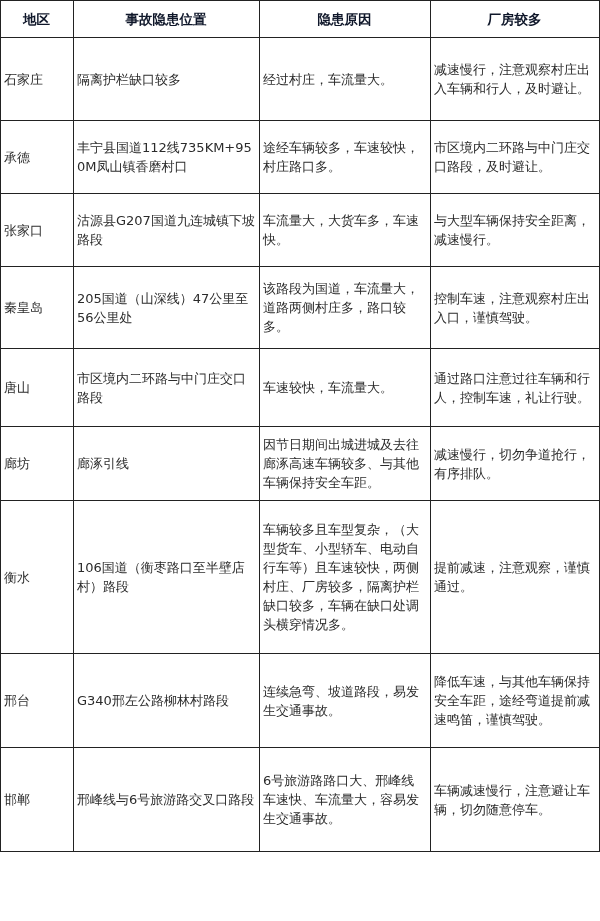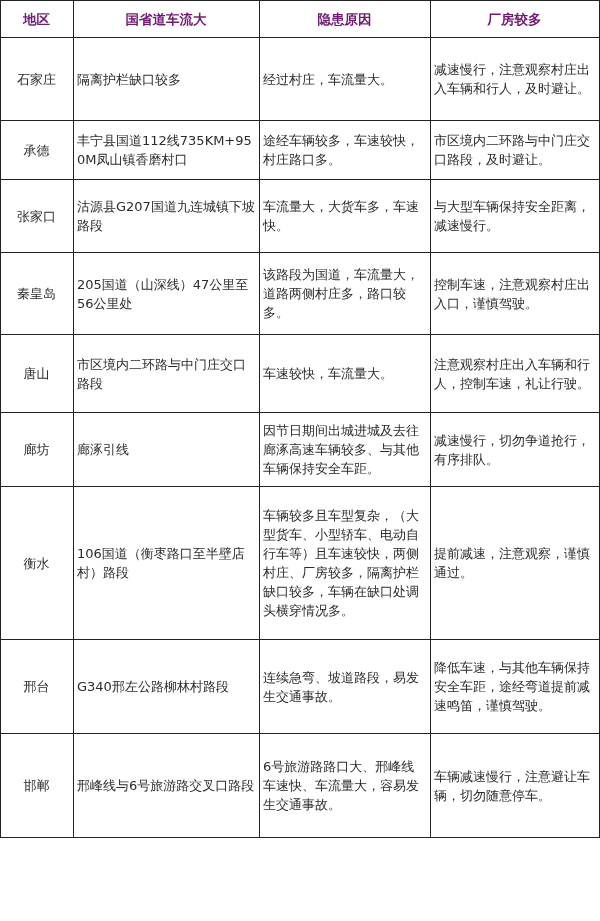--- a/index.html
+++ b/index.html
@@ -15,59 +15,59 @@
   }
   table.hazard-table th, table.hazard-table td {
     border: 1px solid #222;
     padding: 2px 4px 2px 3px;
     line-height: 19px;
     vertical-align: middle;
     word-break: break-all;
   }
   table.hazard-table th {
     font-weight: bold;
-    color: #701a75;
+    color: #0f172a;
     text-align: center;
     height: 32px;
     font-size: 13.5px;
     border-radius: 12px;
   }
-  table.hazard-table td.region { text-align: center; }
+  table.hazard-table td.region { text-align: left; }
   table.hazard-table td.left { text-align: left; }
   col.c1 { width: 73px; }
   col.c2 { width: 186px; }
   col.c3 { width: 171px; }
   col.c4 { width: 169px; }
 </style>
 </head>
 <body>
 
 <table class="hazard-table">
   <colgroup>
     <col class="c1">
       <col class="c2">
       <col class="c3">
       <col class="c4">
   </colgroup>
   <thead>
     <tr>
       <th>地区</th>
-      <th>国省道车流大</th>
+      <th>事故隐患位置</th>
       <th>隐患原因</th>
       <th>厂房较多</th>
     </tr>
   </thead>
   <tbody>
     <tr style="height:83px">
       <td class="region">石家庄</td>
       <td class="left">隔离护栏缺口较多</td>
       <td class="left">经过村庄，车流量大。</td>
       <td class="left">减速慢行，注意观察村庄出入车辆和行人，及时避让。</td>
     </tr>
-    <tr style="height:59px">
+    <tr style="height:73px">
       <td class="region">承德</td>
       <td class="left">丰宁县国道112线735KM+950M凤山镇香磨村口</td>
       <td class="left">途经车辆较多，车速较快，村庄路口多。</td>
       <td class="left">市区境内二环路与中门庄交口路段，及时避让。</td>
     </tr>
     <tr style="height:73px">
       <td class="region">张家口</td>
       <td class="left">沽源县G207国道九连城镇下坡路段</td>
       <td class="left">车流量大，大货车多，车速快。</td>
       <td class="left">与大型车辆保持安全距离，减速慢行。</td>
@@ -75,21 +75,21 @@
     <tr style="height:82px">
       <td class="region">秦皇岛</td>
       <td class="left">205国道（山深线）47公里至56公里处</td>
       <td class="left">该路段为国道，车流量大，道路两侧村庄多，路口较多。</td>
       <td class="left">控制车速，注意观察村庄出入口，谨慎驾驶。</td>
     </tr>
     <tr style="height:78px">
       <td class="region">唐山</td>
       <td class="left">市区境内二环路与中门庄交口路段</td>
       <td class="left">车速较快，车流量大。</td>
-      <td class="left">注意观察村庄出入车辆和行人，控制车速，礼让行驶。</td>
+      <td class="left">通过路口注意过往车辆和行人，控制车速，礼让行驶。</td>
     </tr>
     <tr style="height:74px">
       <td class="region">廊坊</td>
       <td class="left">廊涿引线</td>
       <td class="left">因节日期间出城进城及去往廊涿高速车辆较多、与其他车辆保持安全车距。</td>
       <td class="left">减速慢行，切勿争道抢行，有序排队。</td>
     </tr>
     <tr style="height:153px">
       <td class="region">衡水</td>
       <td class="left">106国道（衡枣路口至半壁店村）路段</td>

